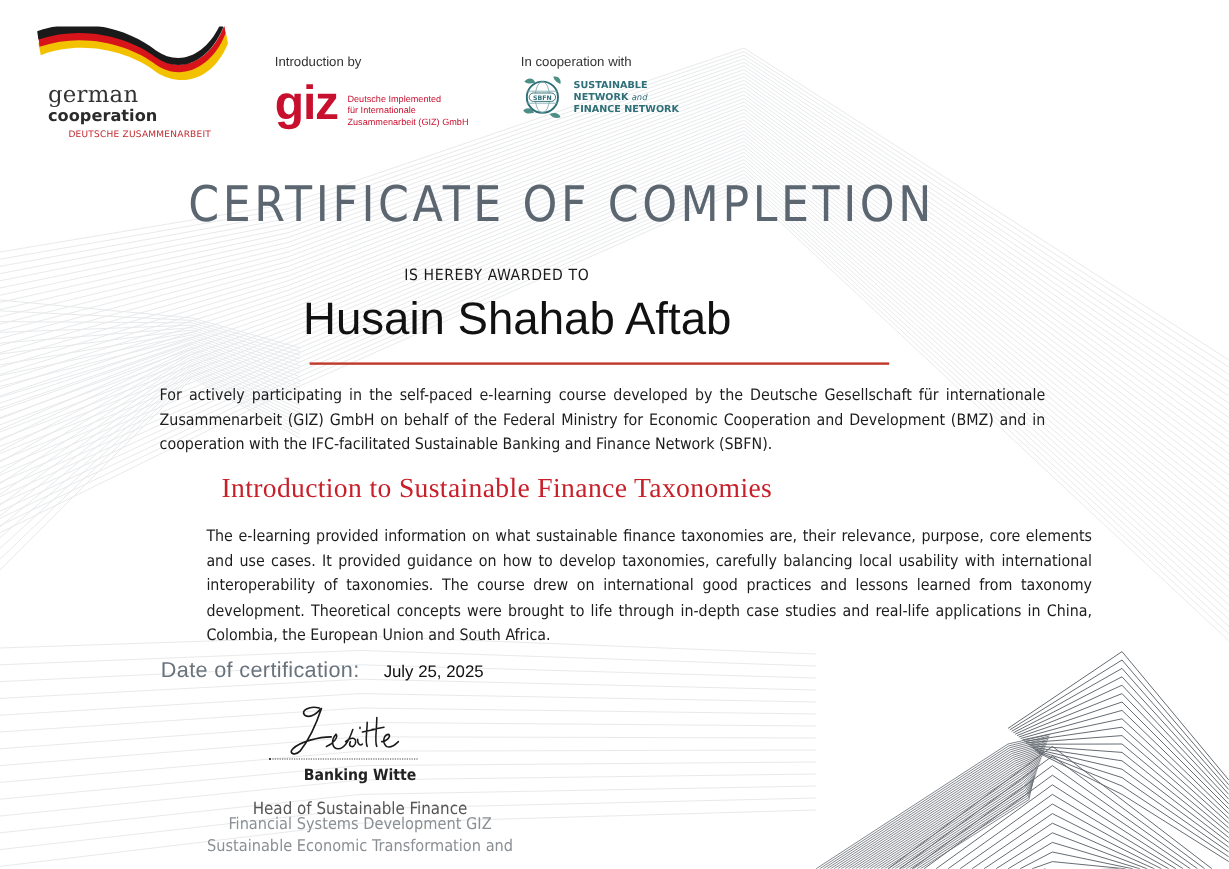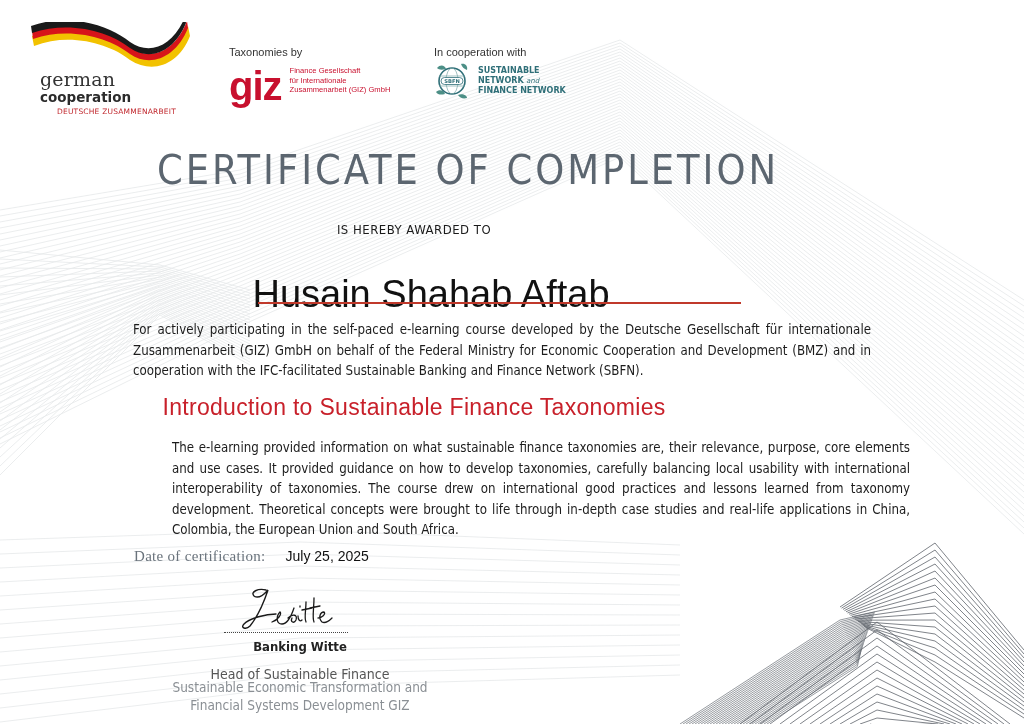--- a/index.html
+++ b/index.html
@@ -10,42 +10,42 @@
 
   
   .logo-german { position: absolute; left: 30px; top: 22px; width: 165px; height: 95px; }
   .logo-german svg { position: absolute; left: 0; top: 0; }
   .gc-german { position: absolute; left: 10px; top: 46px; font-family: "DejaVu Serif", serif; font-size: 19px; color: #333; letter-spacing: 0.2px; }
   .gc-coop { position: absolute; left: 10px; top: 67px; font-family: "DejaVu Sans", sans-serif; font-weight: bold; font-size: 13.5px; color: #2b2b2b; }
   .gc-dz { position: absolute; left: 27px; top: 85px; font-family: "DejaVu Sans", sans-serif; font-size: 7.5px; color: #c0272d; letter-spacing: 0.2px; }
 
   .impl { position: absolute; left: 229px; top: 46px; }
   .impl-label { font-family: "Liberation Sans", sans-serif; font-size: 11px; color: #333; font-stretch: condensed; }
-  .giz-row { display: flex; align-items: flex-start; margin-top: 8px; }
+  .giz-row { display: flex; align-items: flex-end; margin-top: 8px; }
   .giz-mark { font-family: "Liberation Sans", sans-serif; font-weight: bold; font-size: 40px; color: #c8102e; line-height: 40px; letter-spacing: -1px; }
   .giz-text { margin-left: 8px; font-family: "Liberation Sans", sans-serif; font-size: 7.6px; color: #c8102e; line-height: 9.5px; }
 
   .coop { position: absolute; left: 434px; top: 46px; }
   .coop-label { font-family: "Liberation Sans", sans-serif; font-size: 11px; color: #333; }
   .sbfn-row { display: flex; align-items: center; margin-top: 4px; }
   .sbfn-text { margin-left: 8px; font-family: "DejaVu Sans", sans-serif; font-weight: bold; font-size: 8px; line-height: 9.5px; color: #2f6f78; }
   .sbfn-text i { font-weight: normal; font-style: italic; font-size: 7px; }
 
   .title { position: absolute; left: 0; width: 936px; top: 146px; text-align: center; font-family: "DejaVu Sans Condensed", "DejaVu Sans", sans-serif; font-size: 41px; letter-spacing: 3px; color: #5c6670; font-weight: normal; }
   .awarded { position: absolute; left: 0; width: 828px; top: 222px; text-align: center; font-family: "DejaVu Sans Condensed", "DejaVu Sans", sans-serif; font-size: 13px; letter-spacing: 0.5px; color: #1a1a1a; }
-  .name { position: absolute; left: 0; width: 862px; top: 273px; text-align: center; font-family: "Liberation Sans", sans-serif; font-size: 38px; color: #111; }
+  .name { position: absolute; left: 0; width: 862px; top: 245px; text-align: center; font-family: "Liberation Sans", sans-serif; font-size: 38px; color: #111; }
   .name-line { position: absolute; left: 258px; top: 302px; width: 483px; height: 1.5px; background: #c0392b; }
 
   .para { position: absolute; left: 133px; width: 738px; font-family: "DejaVu Sans Condensed", "DejaVu Sans", sans-serif; font-size: 13.2px; line-height: 20.5px; text-align: justify; text-align-last: left; color: #1c1c1c; }
   .para1 { top: 320px; }
-  .course { position: absolute; left: 0; width: 828px; top: 394px; text-align: center; font-family: Liberation Sans, sans-serif; font-size: 23px; color: #c8202a; letter-spacing: 0.3px; }
+  .course { position: absolute; left: 0; width: 828px; top: 394px; text-align: center; font-family: Liberation Serif, serif; font-size: 23px; color: #c8202a; letter-spacing: 0.3px; }
   .para2 { top: 438px; margin-left: 39px; }
 
   .date-row { position: absolute; left: 134px; top: 548px; display: flex; align-items: baseline; }
-  .date-label { font-family: Liberation Serif, serif; font-size: 15px; color: #6a737c; letter-spacing: 0.3px; text-align: right; }
+  .date-label { font-family: Liberation Sans, sans-serif; font-size: 18px; color: #6a737c; letter-spacing: 0.3px; text-align: right; }
   .date-value { margin-left: 20px; font-family: "Liberation Sans", sans-serif; font-size: 14px; color: #111; }
 
   .signature { position: absolute; left: 236px; top: 584px; width: 120px; height: 48px; }
   .sig-line { position: absolute; left: 224px; top: 632px; width: 124px; border-top: 1.5px dotted #444; }
   .signer { position: absolute; left: 140px; width: 320px; text-align: center; font-family: "DejaVu Sans Condensed", "DejaVu Sans", sans-serif; }
   .signer-name { top: 639px; font-size: 13px; font-weight: bold; color: #222; }
   .signer-role { top: 656px; font-size: 14px; color: #555; margin-top: 10px; }
   .signer-org { top: 678px; font-size: 13.5px; line-height: 18px; color: #8a8f94; }
 </style>
 </head>
@@ -205,25 +205,25 @@
     <path d="M2 14 C40 -2, 80 12, 100 30 C120 46, 145 36, 158 4 L160 14 C148 44, 122 52, 100 38 C80 22, 40 10, 4 24 Z" fill="#f2c200"></path>
     <path d="M2 9 C40 -6, 80 8, 100 25 C120 40, 145 30, 157 -1 L158 6 C146 36, 120 46, 100 32 C80 16, 40 4, 3 17 Z" fill="#d7141a"></path>
     <path d="M1 4 C40 -10, 80 4, 100 20 C120 34, 143 24, 155 -5 L156 1 C144 30, 120 40, 100 26 C80 10, 40 -2, 2 11 Z" fill="#1a1a1a"></path>
   </svg>
   <div class="gc-german">german</div>
   <div class="gc-coop">cooperation</div>
   <div class="gc-dz">DEUTSCHE ZUSAMMENARBEIT</div>
 </div>
 
 <div class="impl">
-  <div class="impl-label">Taxonomies by</div>
+  <div class="impl-label">Introduction by</div>
   <div class="giz-row">
     <div class="giz-mark">giz</div>
     <div class="giz-text">
-      <div>Finance Gesellschaft</div>
+      <div>Deutsche Implemented</div>
       <div>für Internationale</div>
       <div>Zusammenarbeit (GIZ) GmbH</div>
     </div>
   </div>
 </div>
 
 <div class="coop">
   <div class="coop-label">In cooperation with</div>
   <div class="sbfn-row">
     <svg width="36" height="38" viewBox="0 0 36 38">
@@ -261,15 +261,15 @@
 </div>
 
 <svg class="signature" viewBox="0 0 120 48">
   <path d="M30 6 C22 4, 14 8, 18 12 C24 16, 30 8, 32 6 C28 18, 22 32, 14 42 C10 46, 4 44, 8 40 C14 34, 30 30, 40 30" fill="none" stroke="#1a1a1a" stroke-width="1.4" stroke-linecap="round"></path>
   <path d="M36 38 C42 36, 46 30, 44 28 C40 32, 40 40, 46 40 C52 40, 56 30, 58 24 M52 34 C56 30, 62 30, 60 36 C58 40, 54 38, 56 34 M64 22 L64 23 M62 32 C62 36, 64 38, 66 36 M70 18 C70 26, 68 34, 70 38 M66 26 L76 24 M78 14 C78 24, 76 34, 78 38 M74 24 L84 22 M82 34 C86 34, 90 30, 88 28 C84 28, 82 34, 86 38 C90 40, 94 36, 96 34" fill="none" stroke="#1a1a1a" stroke-width="1.3" stroke-linecap="round"></path>
 </svg>
 <div class="sig-line"></div>
 <div class="signer signer-name">Banking Witte</div>
 <div class="signer signer-role">Head of Sustainable Finance</div>
 <div class="signer signer-org">
+  <div>Financial Systems Development GIZ</div>
   <div>Sustainable Economic Transformation and</div>
-  <div>Financial Systems Development GIZ</div>
 </div>
 
 </body></html>

